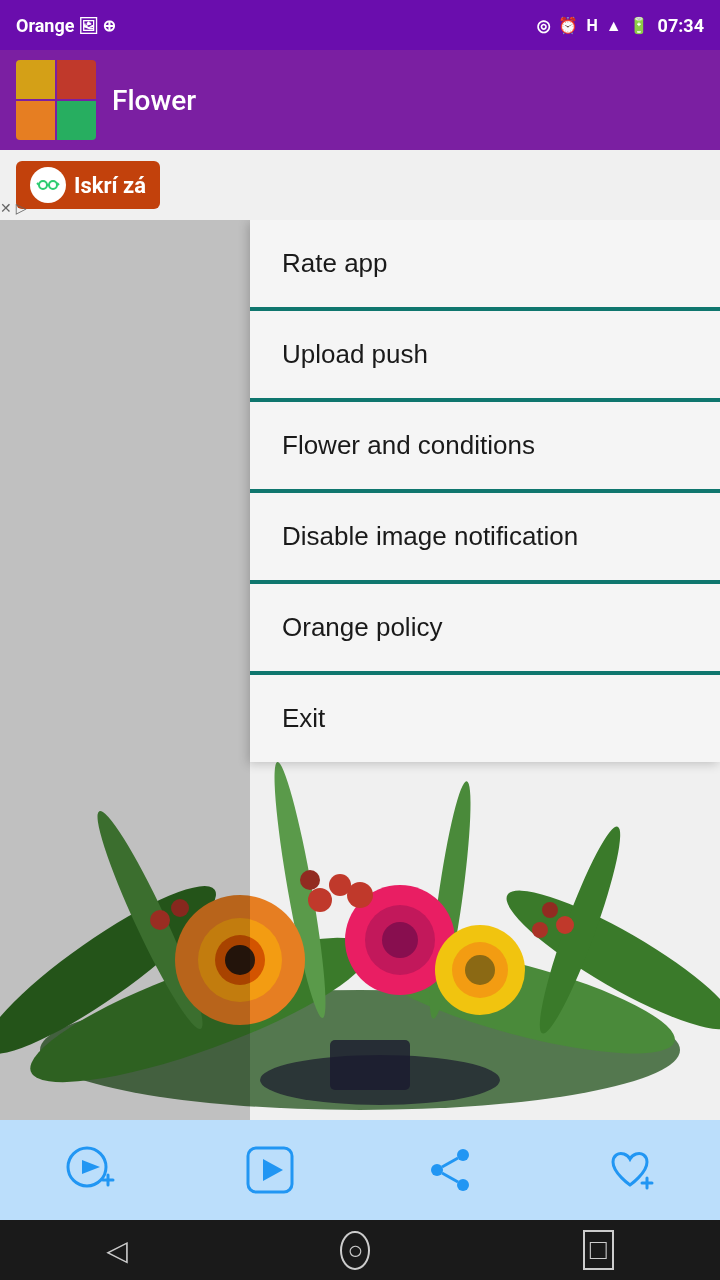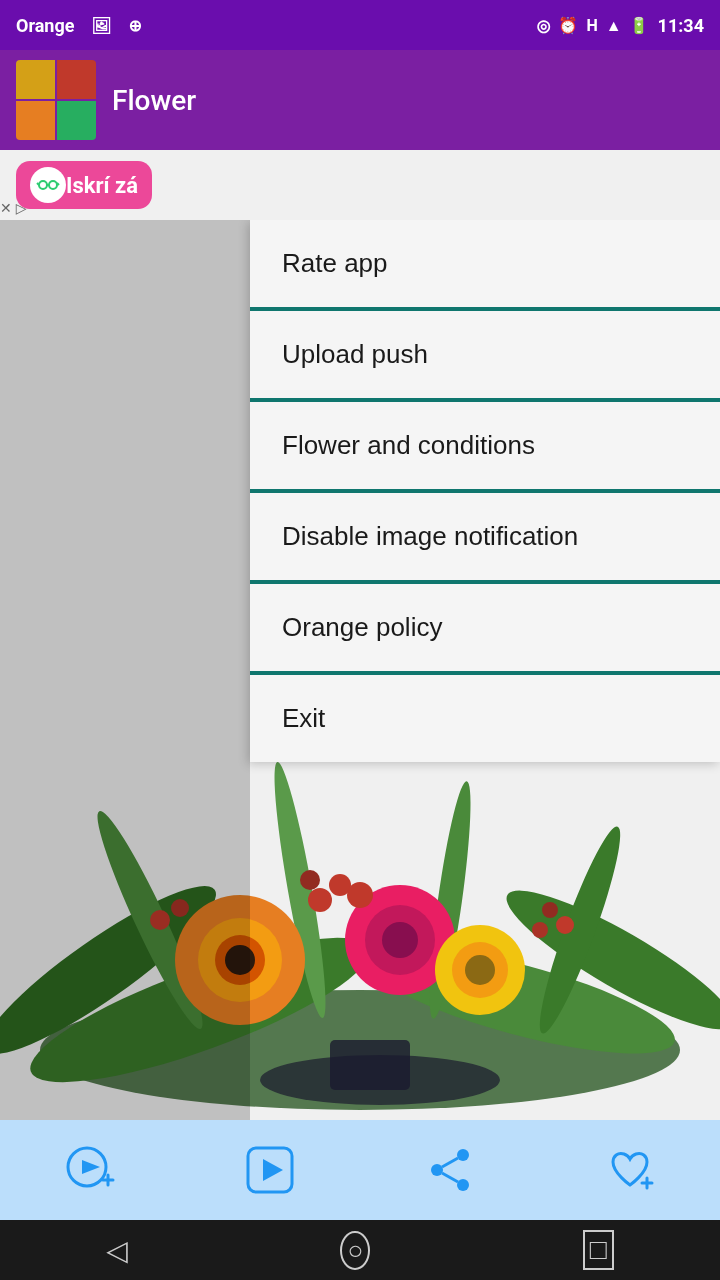--- a/index.html
+++ b/index.html
@@ -24,21 +24,21 @@
       padding: 0 16px;
       color: white;
       font-size: 18px;
       font-weight: bold;
       position: relative;
       z-index: 10;
     }
     .status-left {
       display: flex;
       align-items: center;
-      gap: 17px;
+      gap: 4px;
     }
     .status-right {
       display: flex;
       align-items: center;
       gap: 8px;
     }
     .status-icon {
       font-size: 16px;
     }
 
@@ -83,28 +83,29 @@
       height: 70px;
       background: #f0f0f0;
       display: flex;
       align-items: center;
       padding: 0 16px;
       gap: 10px;
       position: relative;
       z-index: 10;
     }
     .ad-logo {
-      background: #ec4899;
-      border-radius: 14px;
+      background: #c2410c;
+      border-radius: 6px;
       padding: 6px 14px;
       color: white;
       font-size: 22px;
       font-weight: bold;
       display: flex;
       align-items: center;
+      gap: 8px;
     }
     .ad-logo-icon {
       width: 36px;
       height: 36px;
       background: white;
       border-radius: 50%;
       display: flex;
       align-items: center;
       justify-content: center;
     }
@@ -237,21 +238,21 @@
     <span>Orange</span>
     <span class="status-icon">🖼</span>
     <span class="status-icon">⊕</span>
   </div>
   <div class="status-right">
     <span class="status-icon">◎</span>
     <span class="status-icon">⏰</span>
     <span class="status-icon">H</span>
     <span class="status-icon">▲</span>
     <span class="status-icon">🔋</span>
-    <span>11:34</span>
+    <span>07:34</span>
   </div>
 </div>
 
 <div class="app-header">
   <div class="header-thumbnails">
     <div class="thumb thumb-1"></div>
     <div class="thumb thumb-2"></div>
     <div class="thumb thumb-3"></div>
     <div class="thumb thumb-4"></div>
   </div>

